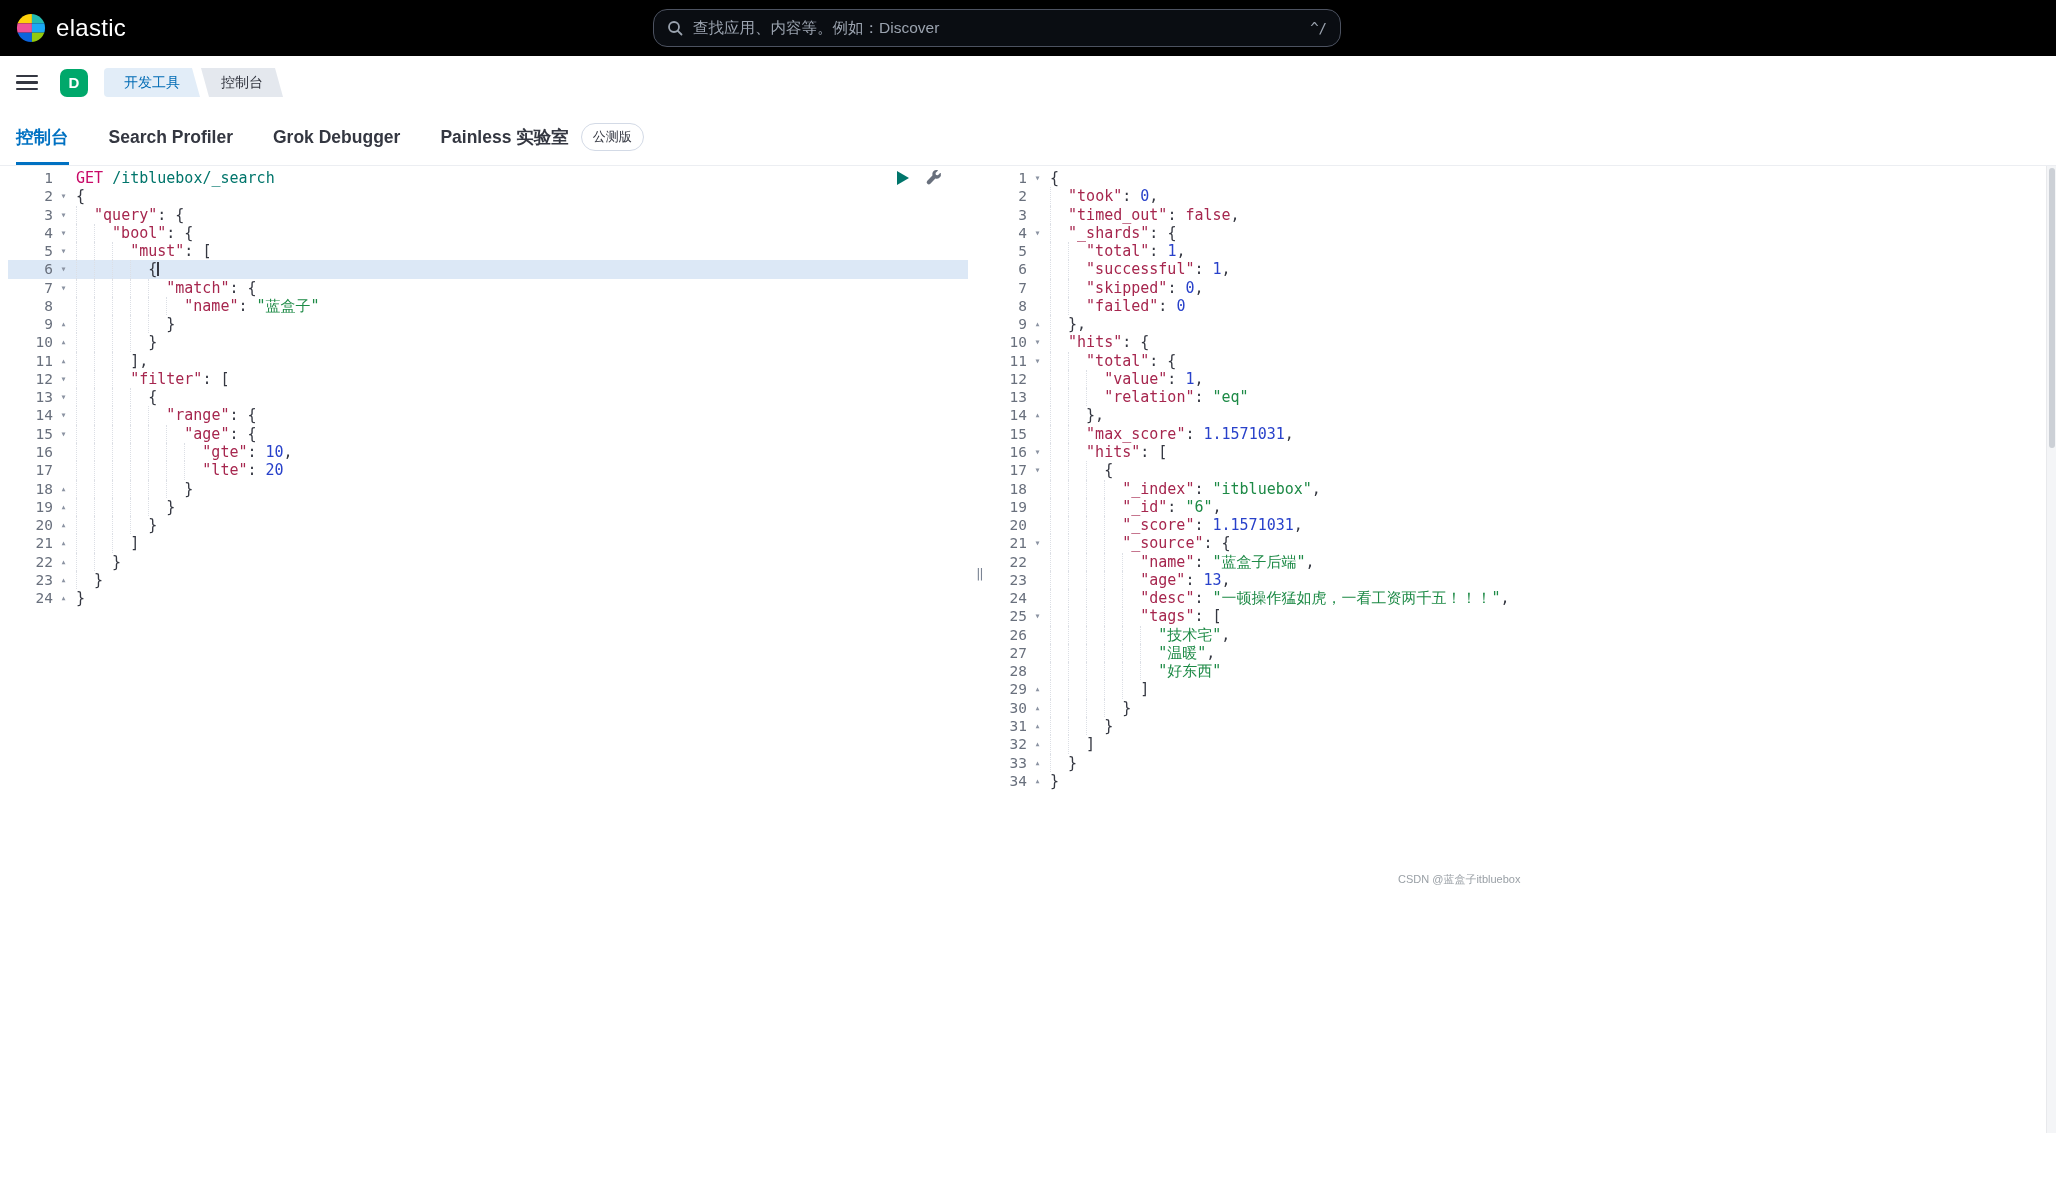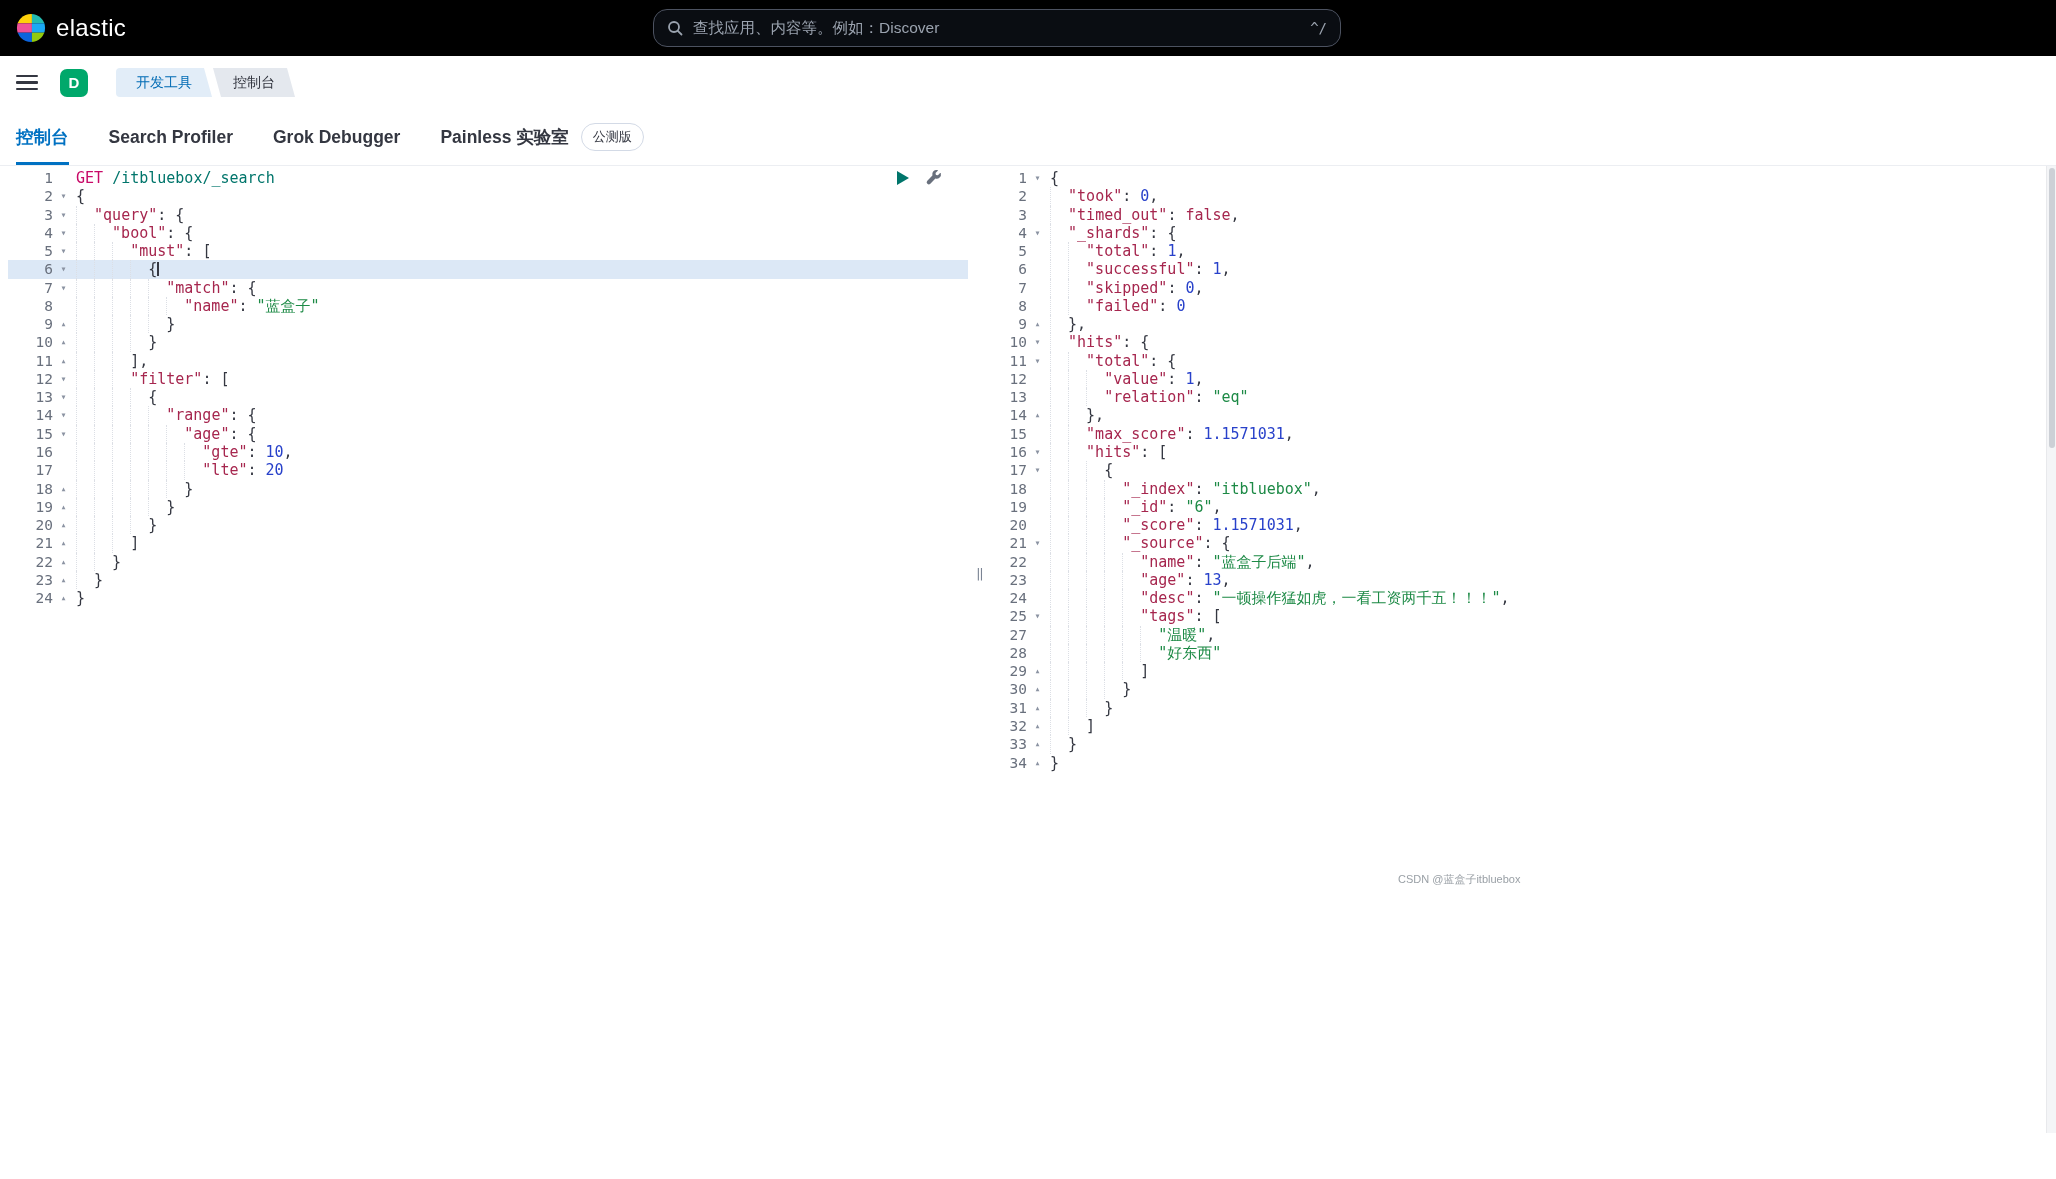--- a/index.html
+++ b/index.html
@@ -27,21 +27,21 @@
   .menu-btn div{height:2.5px;background:#343741;border-radius:1px;}
   .space-badge{
     width:28px;height:28px;border-radius:7px;background:var(--space-badge,#00a86b);
     color:#fff;font-weight:700;font-size:15px;display:flex;align-items:center;justify-content:center;cursor:pointer;
   }
   .breadcrumbs{display:flex;margin-left:-6px;}
   .crumb{height:29px;display:flex;align-items:center;padding:0 20px;font-size:14px;white-space:nowrap;}
   .crumb.first{
     background:var(--chip-dev-bg,#e2edf8);color:var(--chip-dev-text,#006bb4);
     clip-path:polygon(0 0,calc(100% - 8px) 0,100% 100%,0 100%);
-    border-radius:4px 0 0 4px;margin-right:1px;cursor:pointer;margin-left:12px;
+    border-radius:4px 0 0 4px;margin-right:1px;cursor:pointer;
   }
   .crumb.last{
     background:var(--chip-console-bg,#e4e8ee);color:var(--chip-console-text,#343741);
     clip-path:polygon(0 0,calc(100% - 8px) 0,100% 100%,8px 100%);
   }
 
   
   .tabs-row{height:57px;display:flex;align-items:stretch;padding-left:16px;gap:40px;border-bottom:1px solid #eceef2;box-sizing:border-box;}
   .tab{display:flex;align-items:center;font-size:17.5px;font-weight:600;color:#343741;border-bottom:3px solid transparent;padding-top:3px;box-sizing:border-box;cursor:pointer;white-space:nowrap;}
   .tab.active{color:var(--accent,#0071c2);border-bottom-color:var(--accent,#0071c2);}
@@ -403,20 +403,25 @@
             <span class="ln">24</span>
             <span class="fold"></span>
             <span class="code"><span class="ig"></span><span class="ig"></span><span class="ig"></span><span class="ig"></span><span class="ig"></span><span class="tok k">"desc"</span><span class="tok p">: </span><span class="tok s">"一顿操作猛如虎，一看工资两千五！！！"</span><span class="tok p">,</span></span>
           </div>
           <div class="code-row">
             <span class="ln">25</span>
             <span class="fold">▾</span>
             <span class="code"><span class="ig"></span><span class="ig"></span><span class="ig"></span><span class="ig"></span><span class="ig"></span><span class="tok k">"tags"</span><span class="tok p">: [</span></span>
           </div>
           <div class="code-row">
+            <span class="ln">26</span>
+            <span class="fold"></span>
+            <span class="code"><span class="ig"></span><span class="ig"></span><span class="ig"></span><span class="ig"></span><span class="ig"></span><span class="ig"></span><span class="tok s">"技术宅"</span><span class="tok p">,</span></span>
+          </div>
+          <div class="code-row">
             <span class="ln">27</span>
             <span class="fold"></span>
             <span class="code"><span class="ig"></span><span class="ig"></span><span class="ig"></span><span class="ig"></span><span class="ig"></span><span class="ig"></span><span class="tok s">"温暖"</span><span class="tok p">,</span></span>
           </div>
           <div class="code-row">
             <span class="ln">28</span>
             <span class="fold"></span>
             <span class="code"><span class="ig"></span><span class="ig"></span><span class="ig"></span><span class="ig"></span><span class="ig"></span><span class="ig"></span><span class="tok s">"好东西"</span></span>
           </div>
           <div class="code-row">

